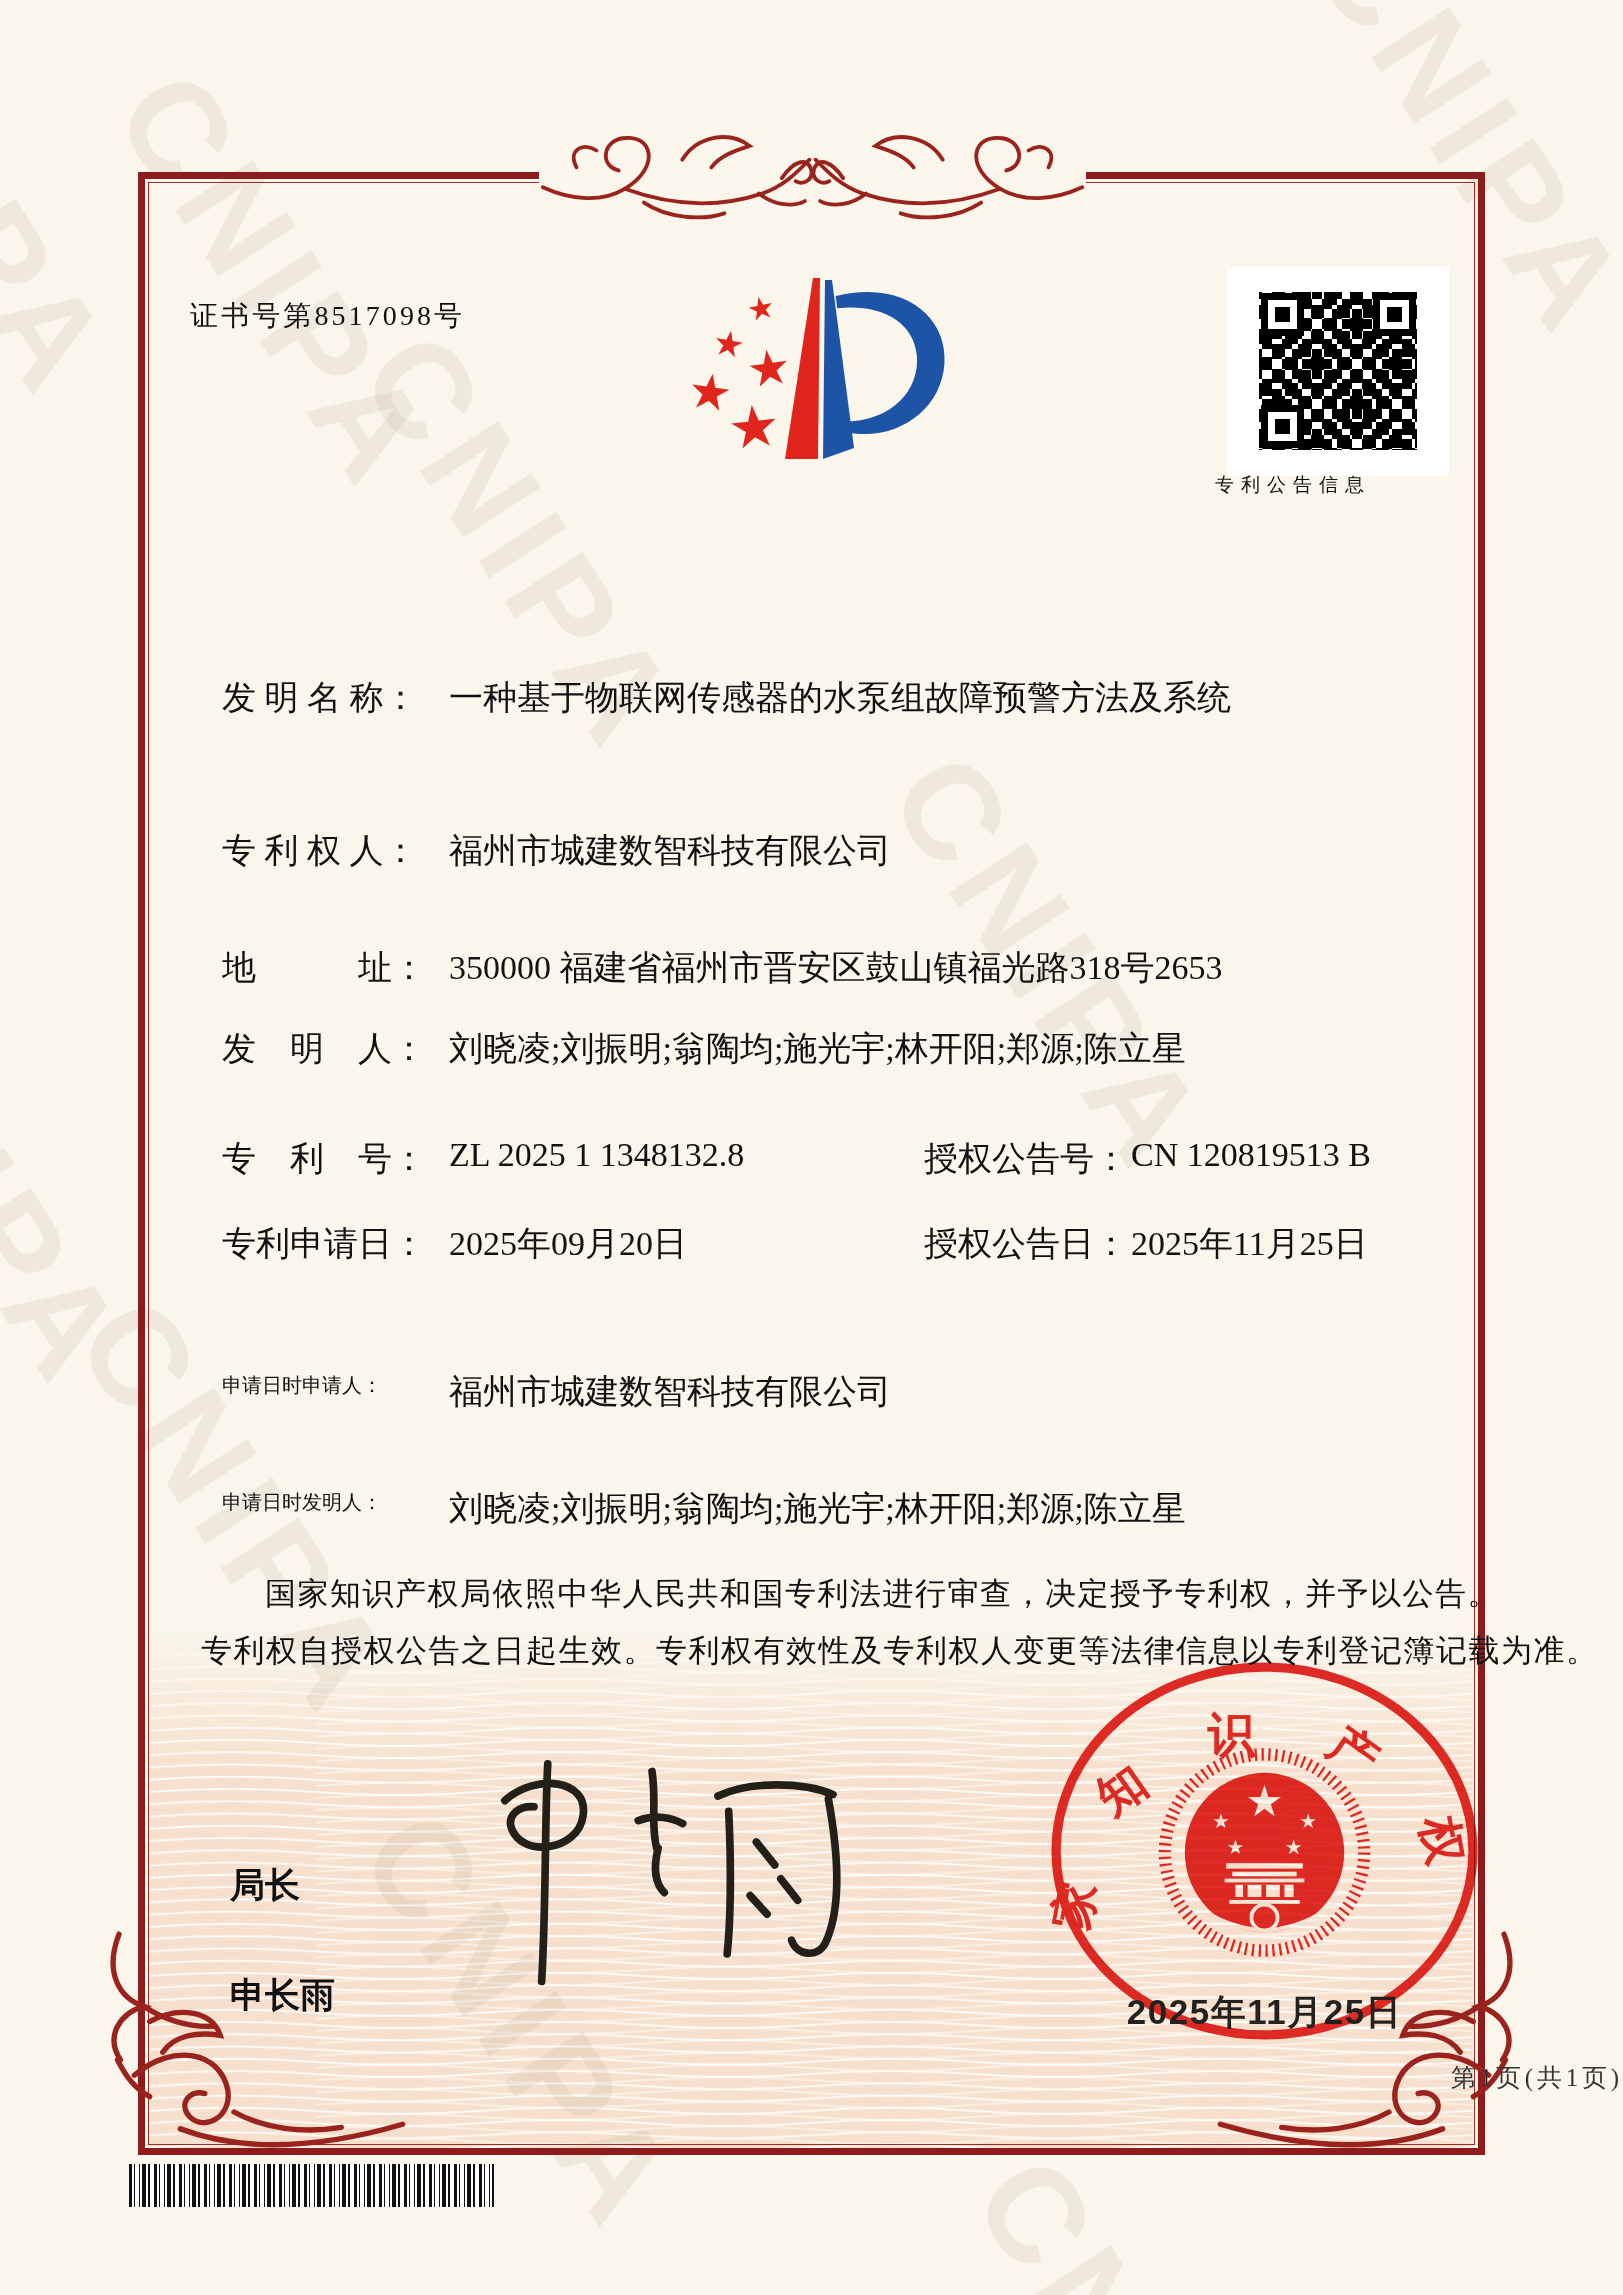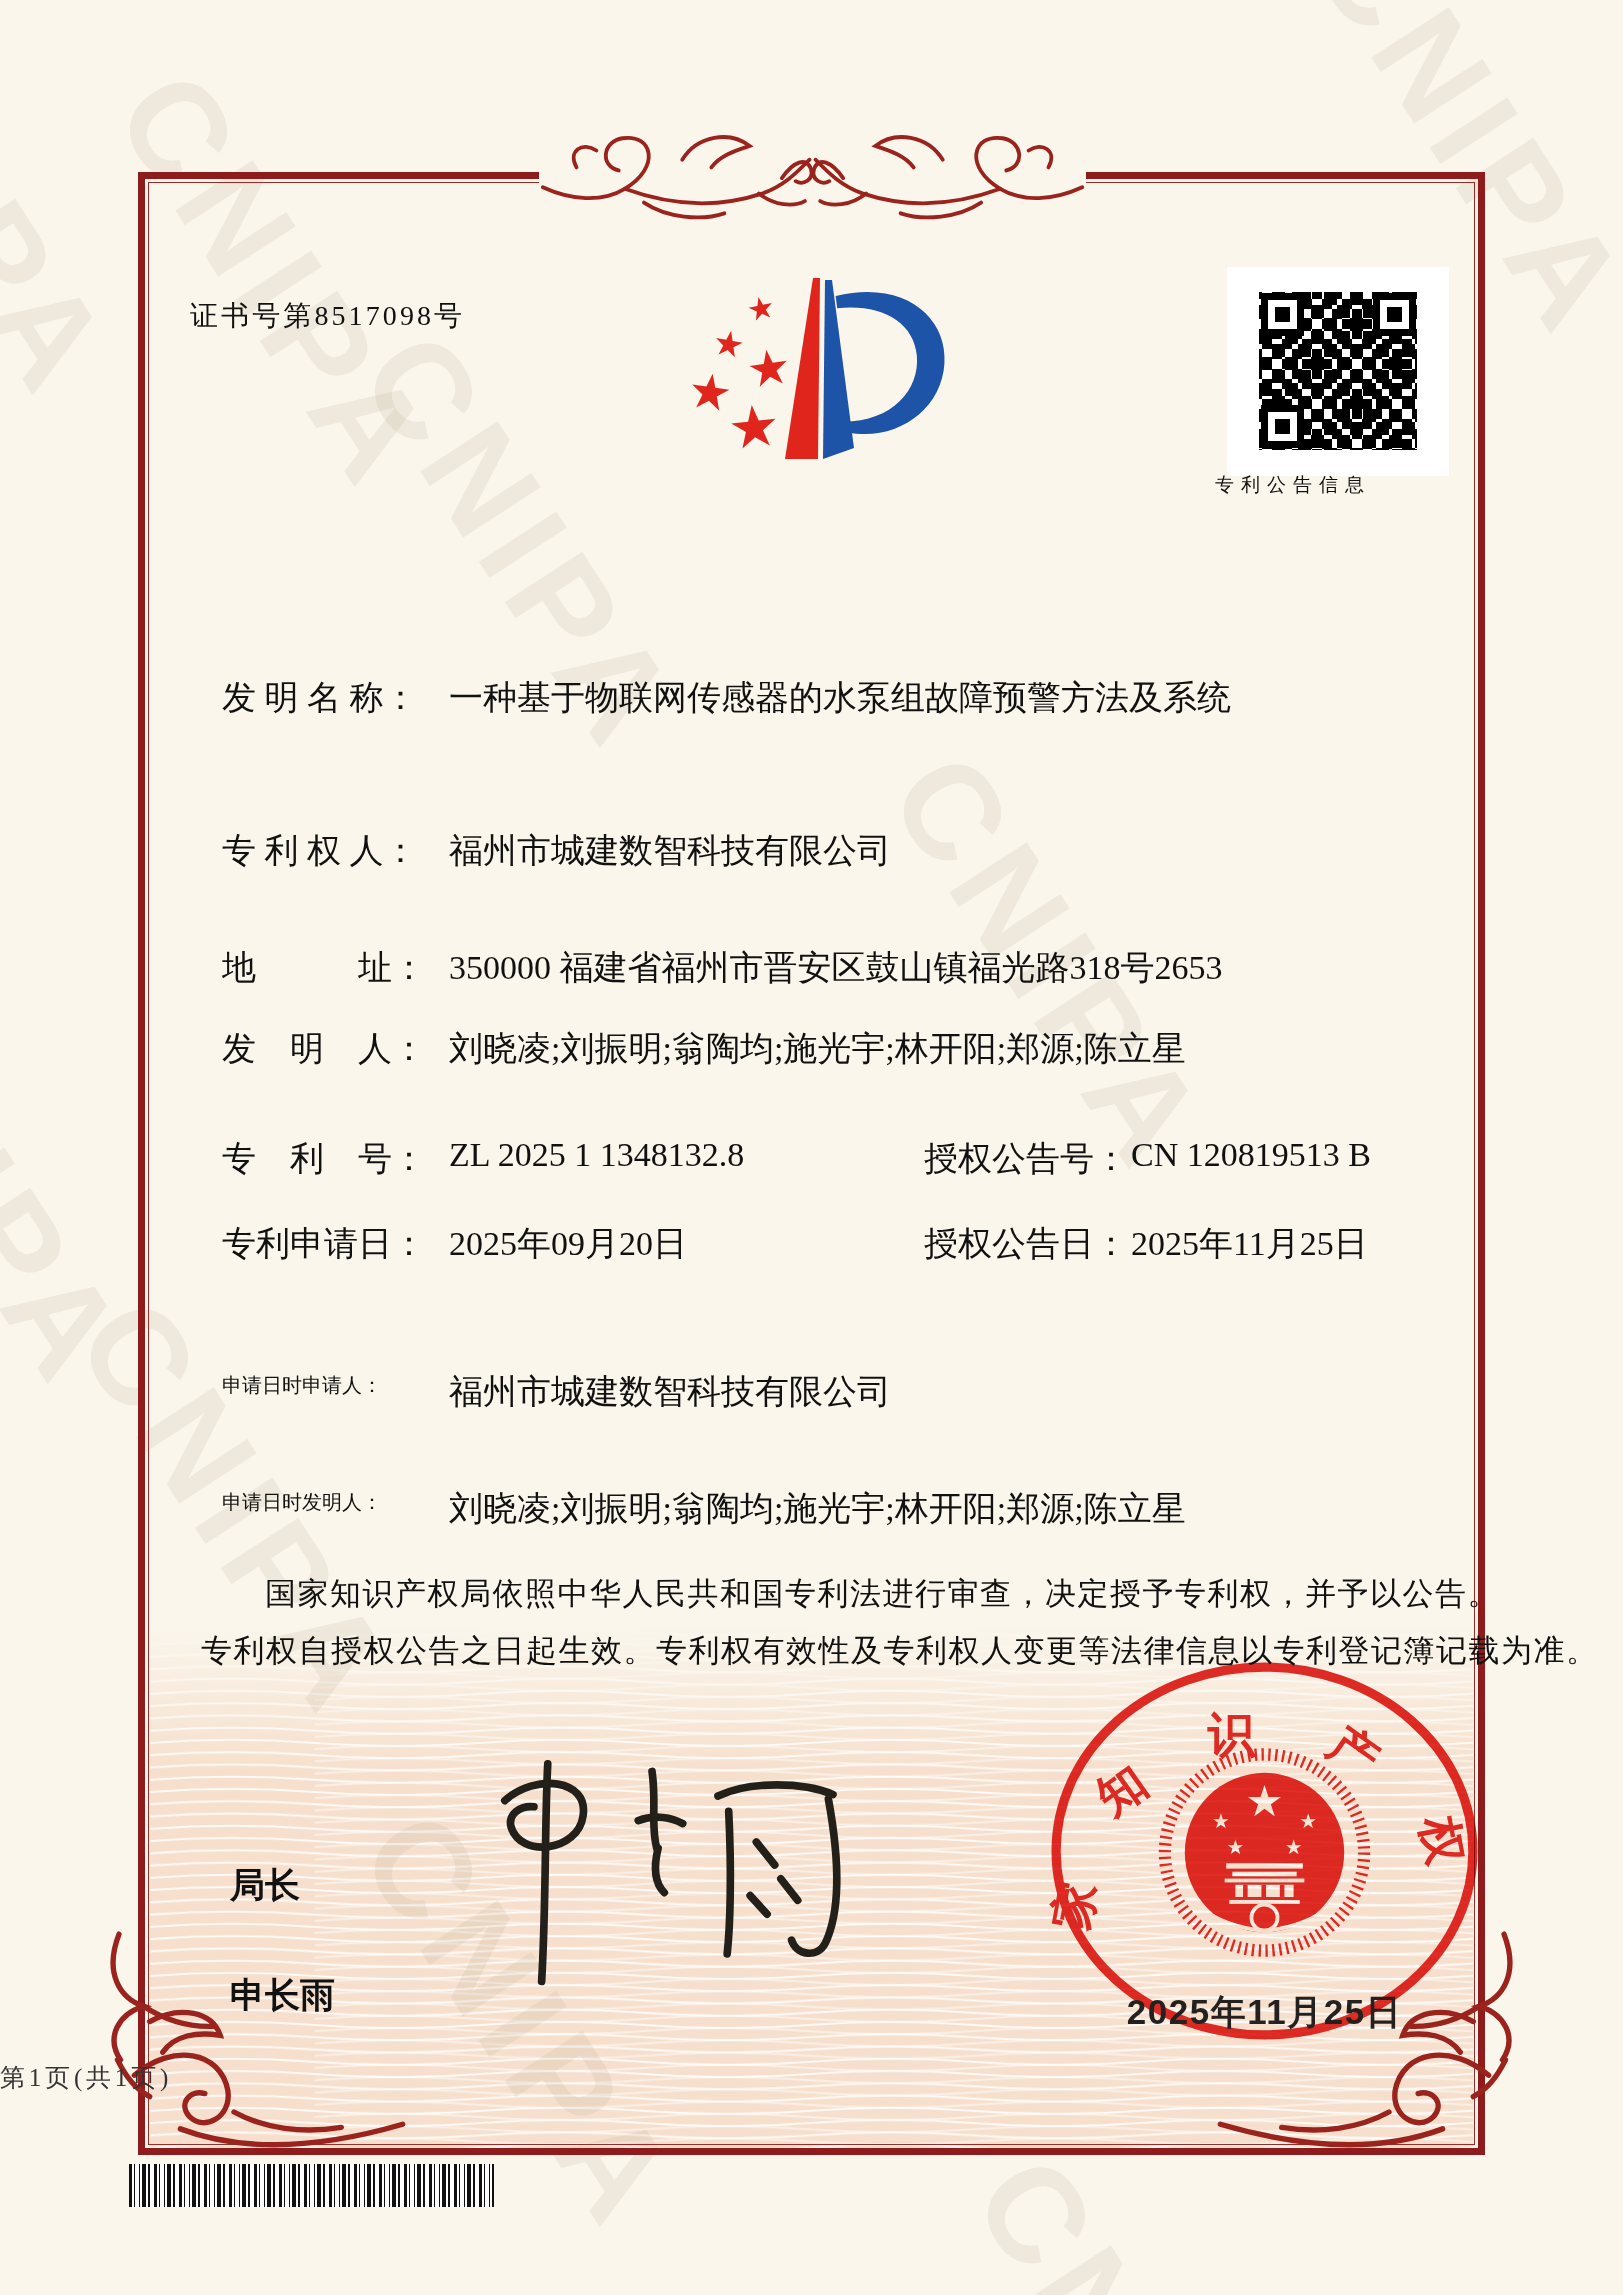--- a/index.html
+++ b/index.html
@@ -63,21 +63,21 @@
   .signature-svg{position:absolute;left:474px;top:1750px;z-index:5;}
 
   
   .seal{position:absolute;left:1040px;top:1653px;width:449px;height:396px;z-index:6;
         mix-blend-mode:multiply;opacity:.95;}
   .sealdate{position:absolute;left:50%;top:336px;transform:translateX(-50%);font-size:35px;
             font-weight:bold;color:#181818;white-space:nowrap;z-index:7;
             font-family:"Liberation Sans","DejaVu Sans",sans-serif;letter-spacing:1.5px;}
 
   
-  .pageinfo{position:absolute;left:0;top:2061px;width:1623px;text-align:left;font-size:25px;
+  .pageinfo{position:absolute;left:0;top:2061px;width:1623px;text-align:right;font-size:25px;
             letter-spacing:3.8px;color:#333;z-index:5;}
   .barcode{position:absolute;left:129px;top:2164px;width:365px;height:43px;z-index:5;
            background:repeating-linear-gradient(90deg,
              #111 0 3.1px,#fff 3.1px 4.6px,#111 4.6px 6.1px,#fff 6.1px 10px,#111 10px 11.5px,
              #fff 11.5px 13px,#111 13px 17px,#fff 17px 19px,#111 19px 21px,#fff 21px 25px);}
 </style>
 </head>
 <body>
 
 <div class="page">

